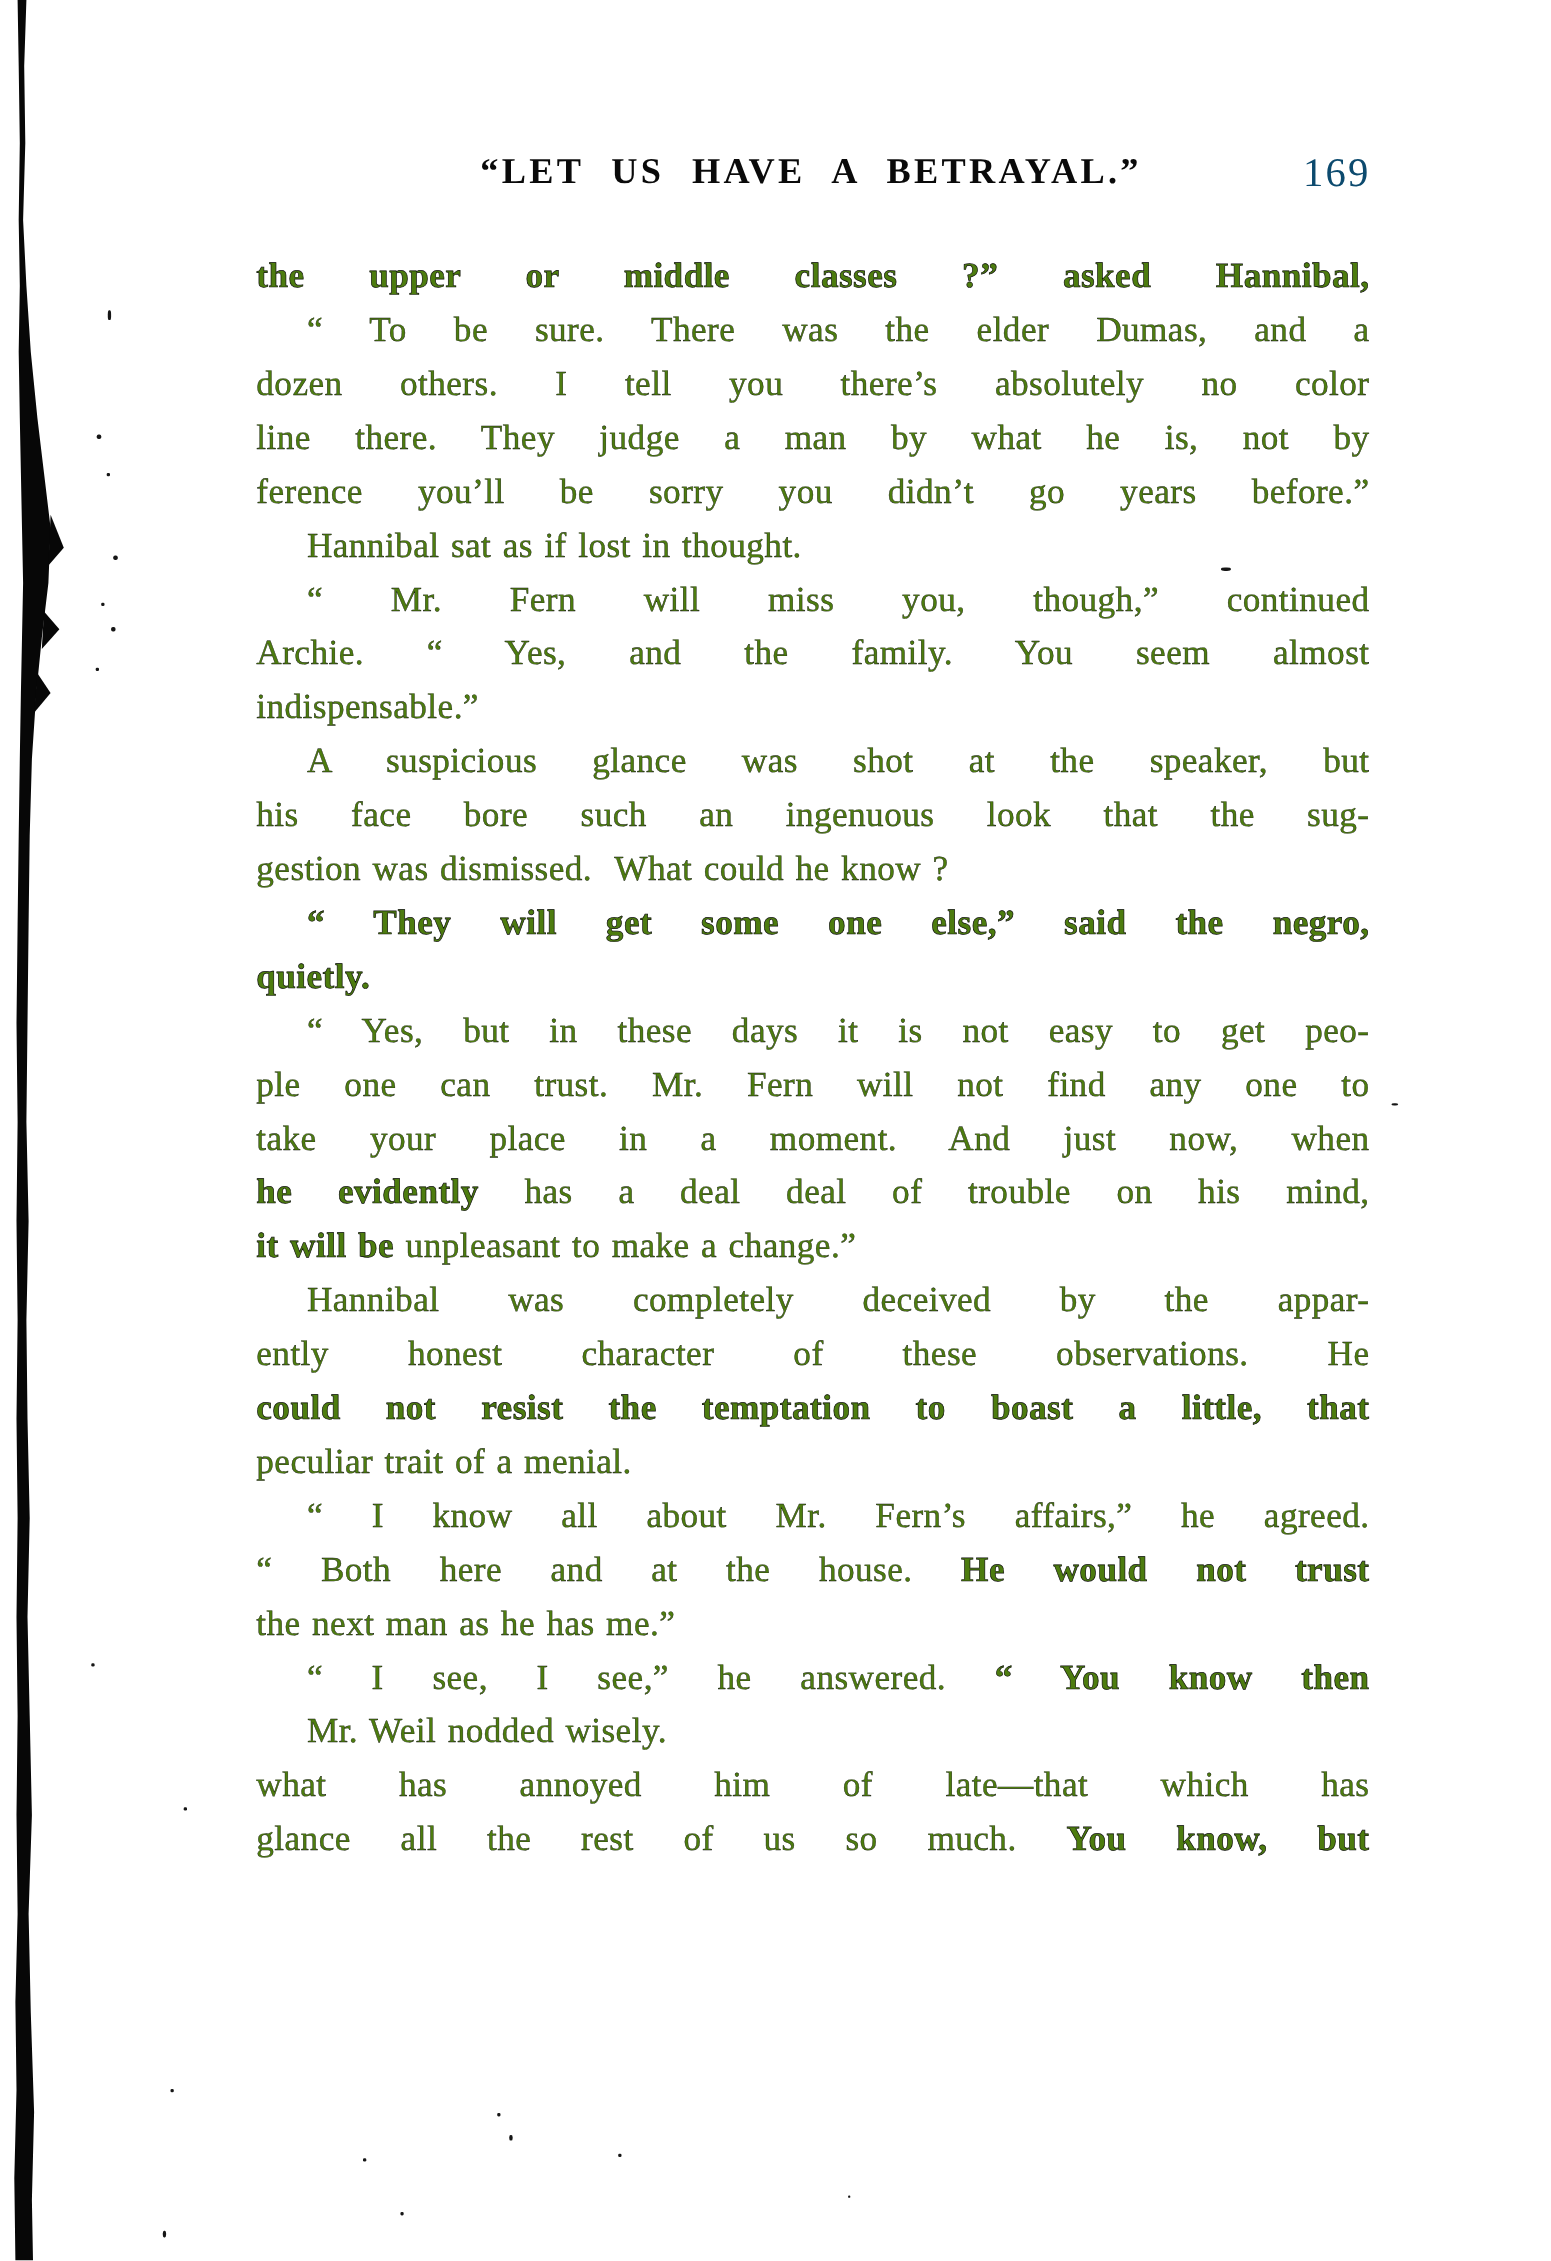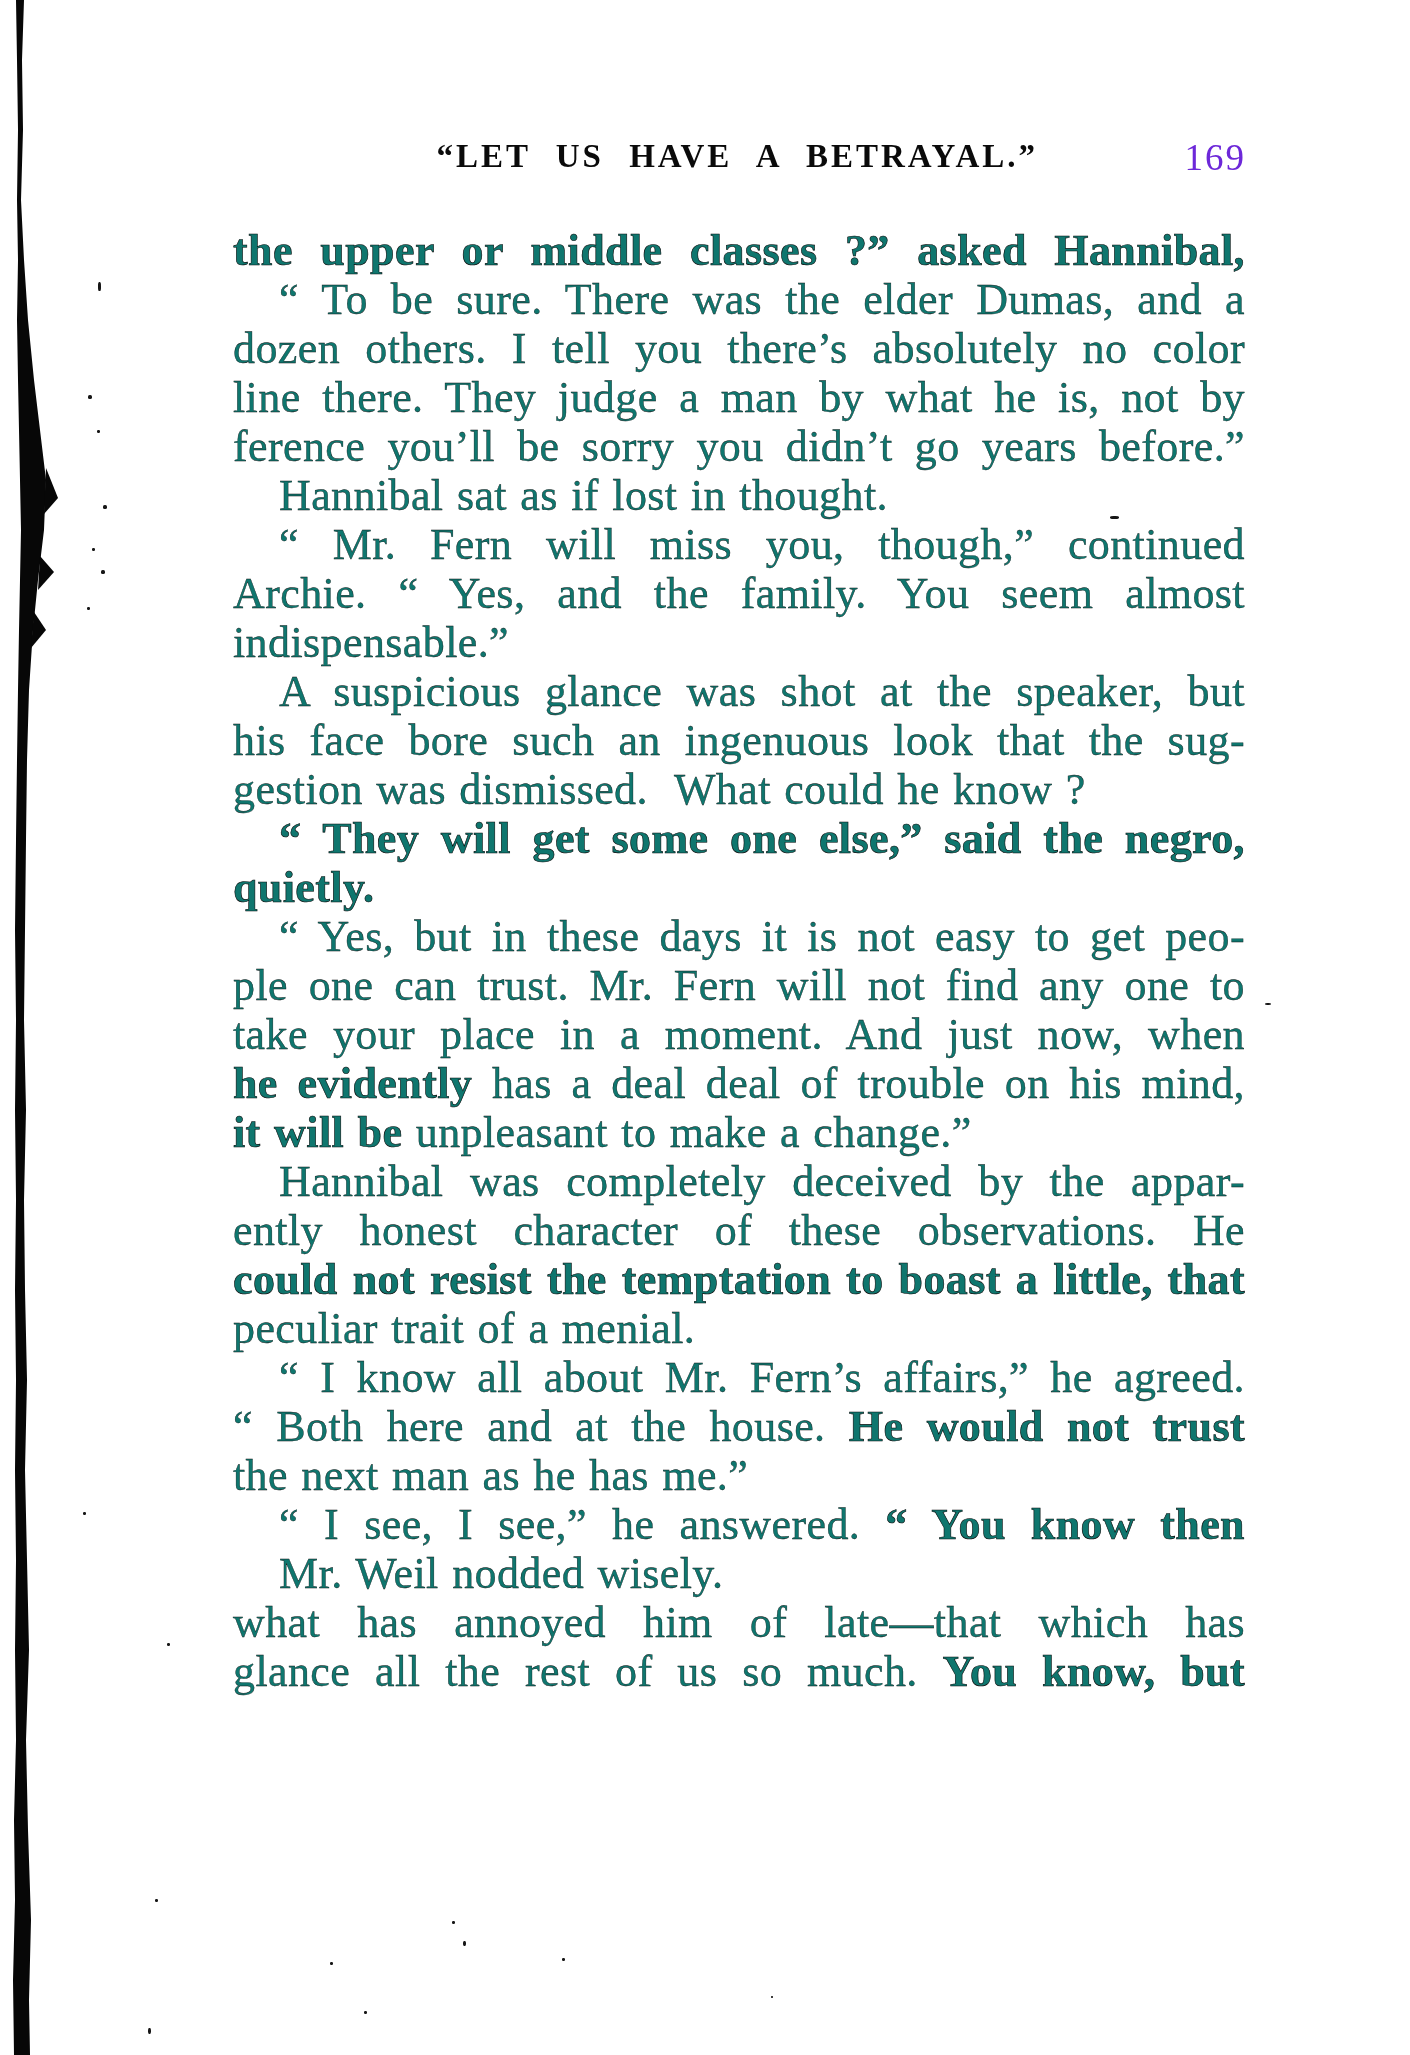--- a/index.html
+++ b/index.html
@@ -14,27 +14,27 @@
   
   .header-title{
     position:absolute;left:358px;top:130px;width:680px;height:52px;
     font-weight:700;font-size:33px;line-height:52px;
     letter-spacing:3px;word-spacing:14px;color:#0a0a0a;
     white-space:nowrap;
     text-align:right;
   }
   .page-number{
     position:absolute;left:1150px;top:133px;width:96px;height:50px;
-    font-size:37px;line-height:50px;text-align:right;color:#6d28d9;
+    font-size:37px;line-height:50px;text-align:right;color:#0c4a6e;
     letter-spacing:2px;
   }
   
   .body-text{
     position:absolute;left:233px;top:226px;width:1012px;
-    font-size:44px;color:#0f766e;
+    font-size:32px;color:#4d7c0f;
     letter-spacing:0.4px;word-spacing:2px;
     -webkit-text-stroke:0.35px #121212;
   }
   .line{height:49px;line-height:49px;white-space:nowrap;}
   .line.justify{
     text-align:justify;text-align-last:justify;text-justify:inter-word;
     white-space:normal;
   }
   .line.left{text-align:left;white-space:pre;}
   .line.indent{padding-left:46px;}

